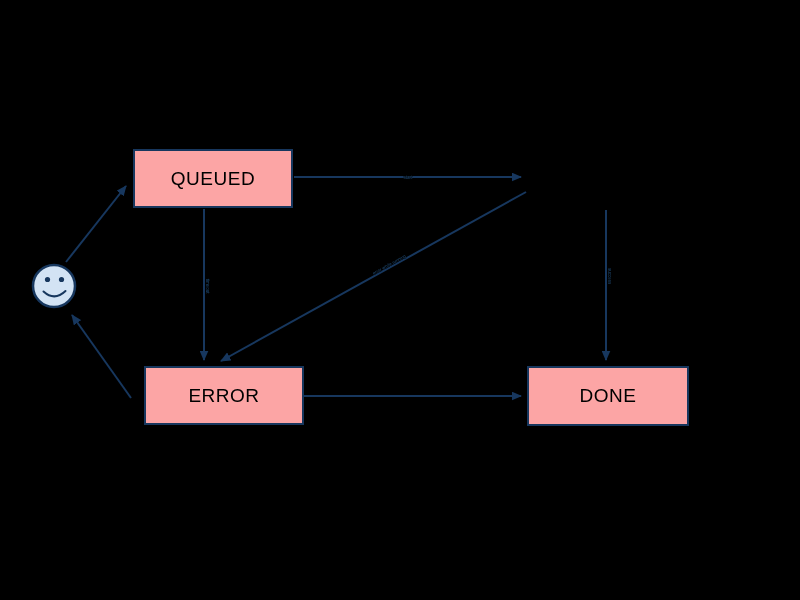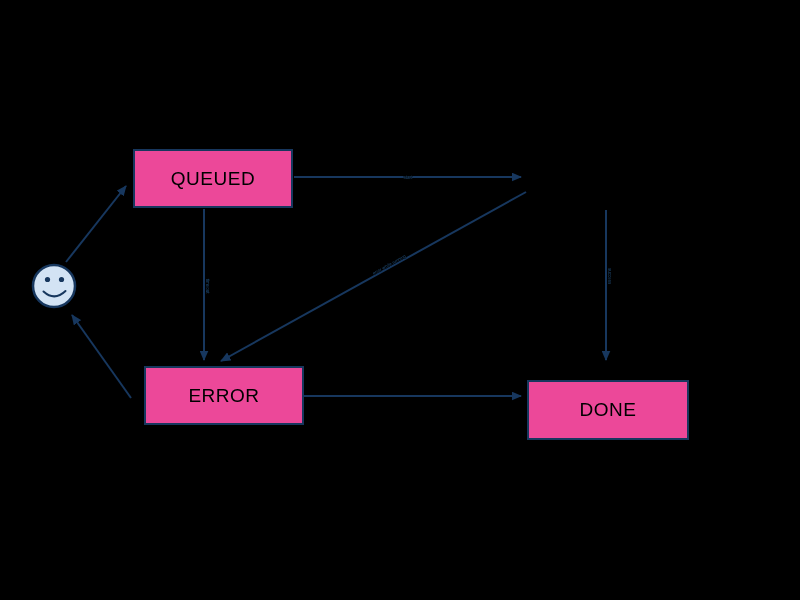--- a/index.html
+++ b/index.html
@@ -18,34 +18,34 @@
   #edge-layer {
     position: absolute;
     left: 0;
     top: 0;
     width: 800px;
     height: 600px;
   }
   .node {
     position: absolute;
     box-sizing: border-box;
-    background: #ec4899;
+    background: #fca5a5;
     border: 2px solid #17375e;
     color: #000000;
     display: flex;
     align-items: center;
     justify-content: center;
     font-size: 19px;
     letter-spacing: 0.5px;
     z-index: 2;
   }
   #node-queued      { left: 133px; top: 149px; width: 160px; height: 59px; }
   #node-in-progress { left: 527px; top: 150px; width: 160px; height: 59px; }
   #node-error       { left: 144px; top: 366px; width: 160px; height: 59px; }
-  #node-done        { left: 527px; top: 380px; width: 162px; height: 60px; }
+  #node-done        { left: 527px; top: 366px; width: 162px; height: 60px; }
   .edge-label {
     font-family: "Liberation Sans", sans-serif;
     font-size: 4.5px;
     fill: #1f4a73;
     stroke: #000000;
     stroke-width: 0.6px;
     paint-order: stroke;
     text-anchor: middle;
   }
 </style>

